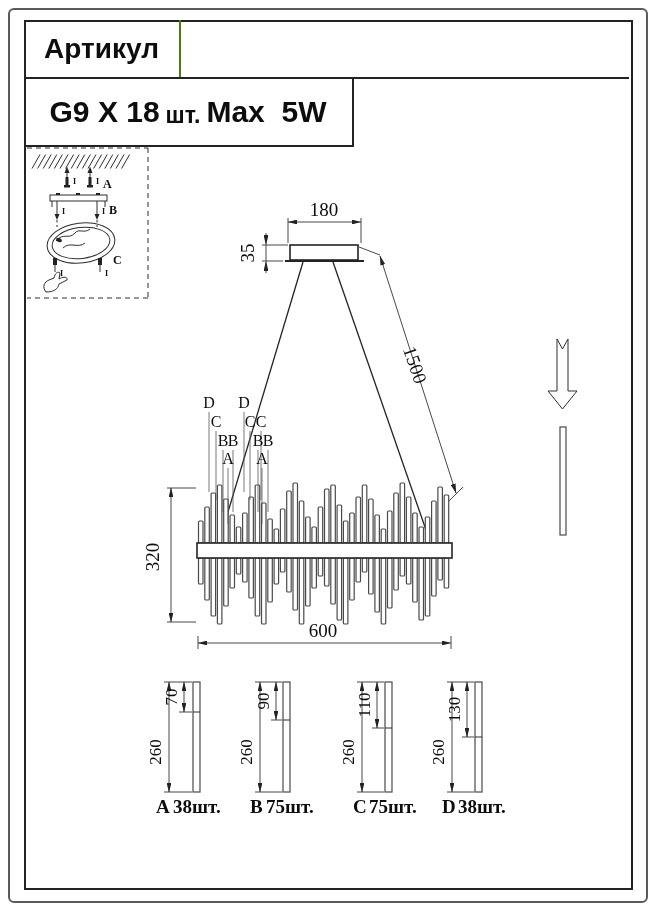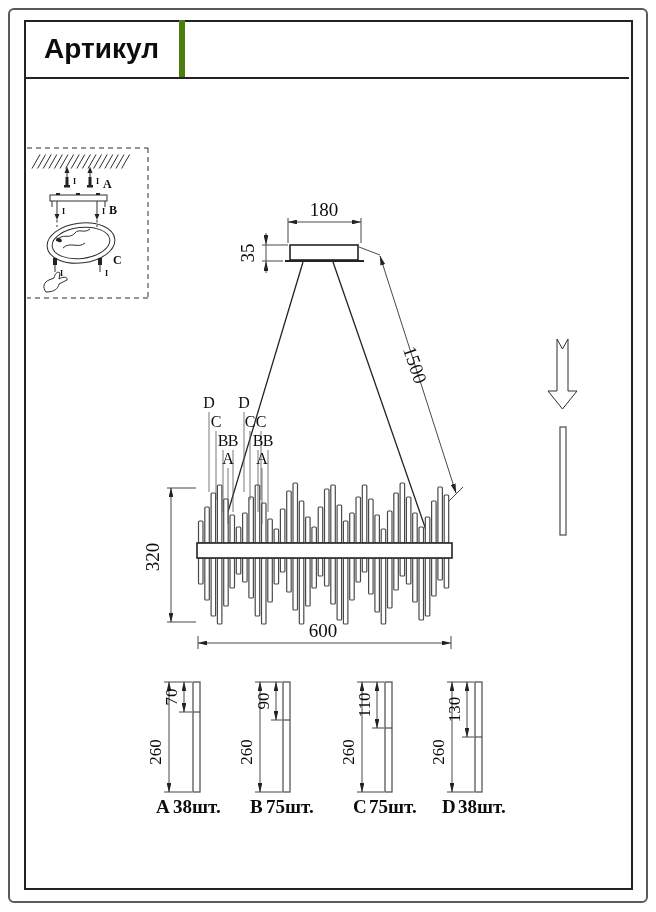--- a/index.html
+++ b/index.html
@@ -4,21 +4,21 @@
 <style>
   html,body{margin:0;padding:0;background:#fff;}
   .page{position:relative;width:656px;height:912px;background:#fff;overflow:hidden;
         font-family:"Liberation Sans",sans-serif;}
   .outer-border{position:absolute;left:8px;top:8px;width:636px;height:891px;
         border:2px solid #5a5a5a;border-radius:6px;}
   .inner-frame{position:absolute;left:24px;top:20px;width:605px;height:866px;
         border:2px solid #232323;}
   .hrow1{position:absolute;left:24px;top:20px;width:605px;height:57px;
         border-bottom:2px solid #232323;display:flex;}
-  .hcell1{width:155px;border-right:6px solid #4d7c0f;display:flex;align-items:center;justify-content:center;}
+  .hcell1{width:155px;border-right:2px solid #4d7c0f;display:flex;align-items:center;justify-content:center;}
   .hcell2{flex:1;display:flex;align-items:center;justify-content:flex-start;padding-left:22px;}
   .hrow2{position:absolute;left:24px;top:79px;width:328px;height:66px;
         border-right:2px solid #232323;border-bottom:2px solid #232323;
         display:flex;align-items:center;justify-content:center;gap:6px;}
   .htext{font-weight:bold;color:#0d0d0d;font-size:28px;letter-spacing:0px;white-space:pre;}
   .htext.val{font-size:29px;}
   .htext.big{font-size:30px;}
   .htext.small{font-size:23px;position:relative;top:3px;}
   svg{position:absolute;left:0;top:0;}
   .draw{stroke:#232323;stroke-width:1.6;fill:#fff;}
@@ -41,20 +41,25 @@
 <div class="page">
   <div class="outer-border"></div>
   <div class="inner-frame"></div>
 
   <div class="hrow1">
     <div class="hcell1">
       <span class="htext">Артикул</span>
     </div>
   </div>
 
+  <div class="hrow2">
+    <span class="htext big">G9 X 18</span>
+    <span class="htext small">шт.</span>
+    <span class="htext big">Max  5W</span>
+  </div>
 
   <svg width="656" height="912" viewBox="0 0 656 912">
     <defs>
       <marker id="arr" viewBox="0 0 10 5" refX="9.5" refY="2.5" markerWidth="11" markerHeight="5.5" orient="auto-start-reverse">
         <path d="M0,0 L10,2.5 L0,5 Z" fill="#232323"></path>
       </marker>
     </defs>
 
     <g>
       <line class="thin dash" x1="27" y1="148" x2="148" y2="148"></line>

